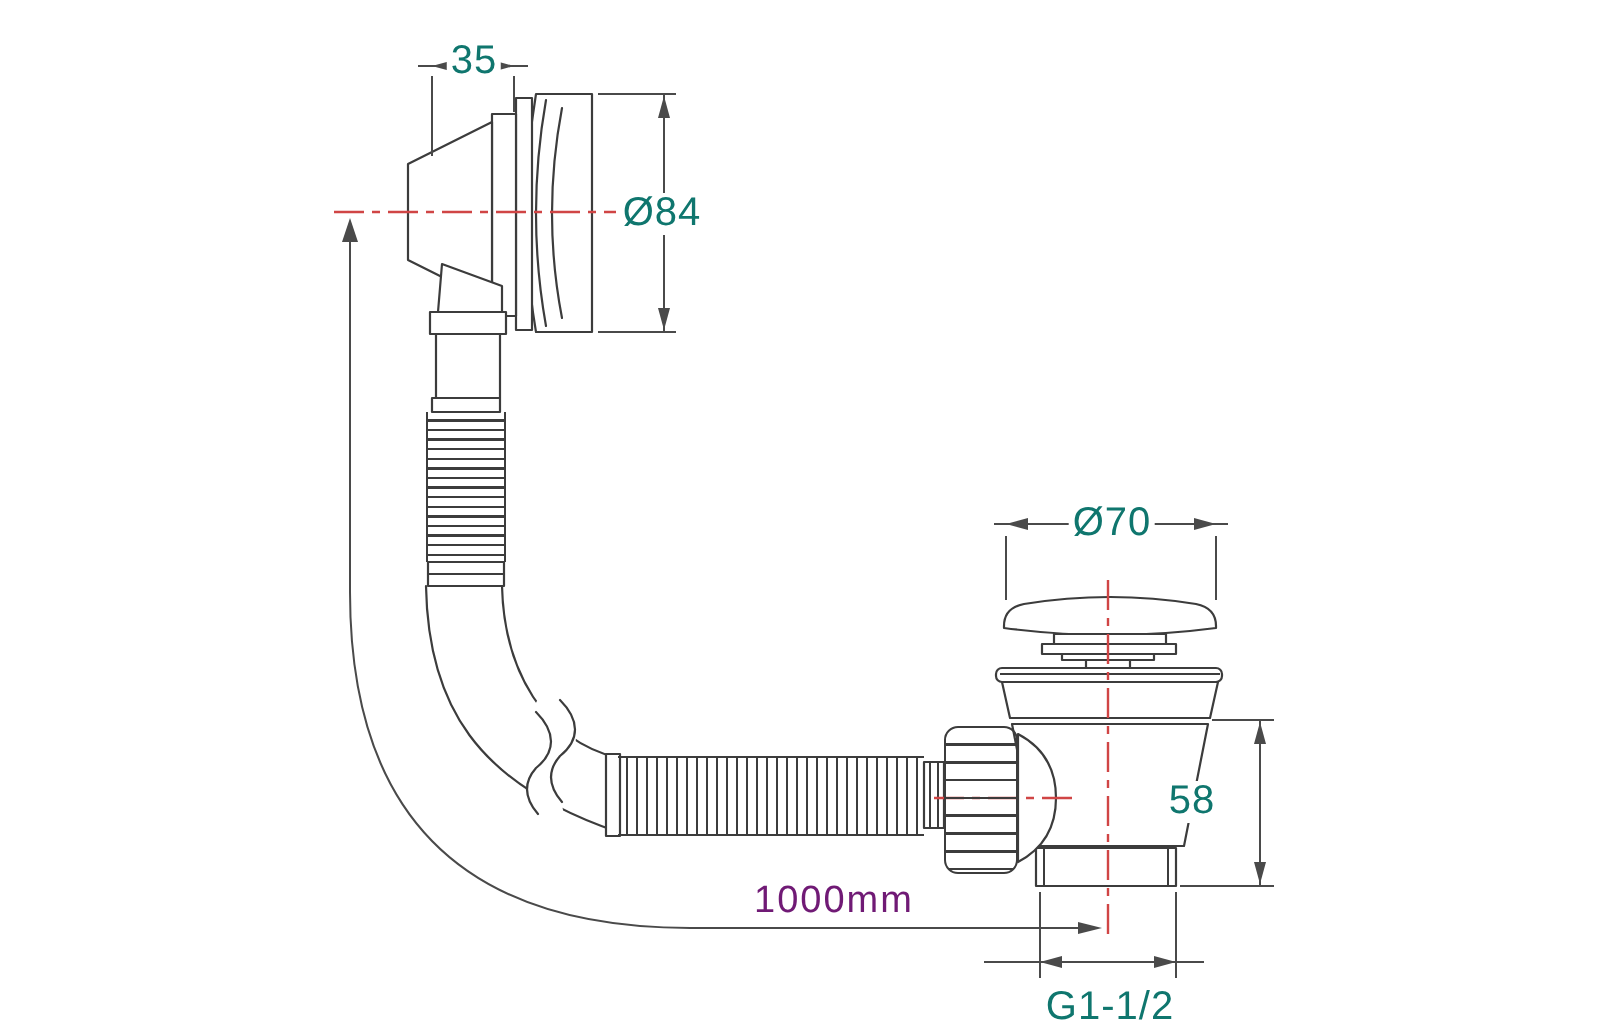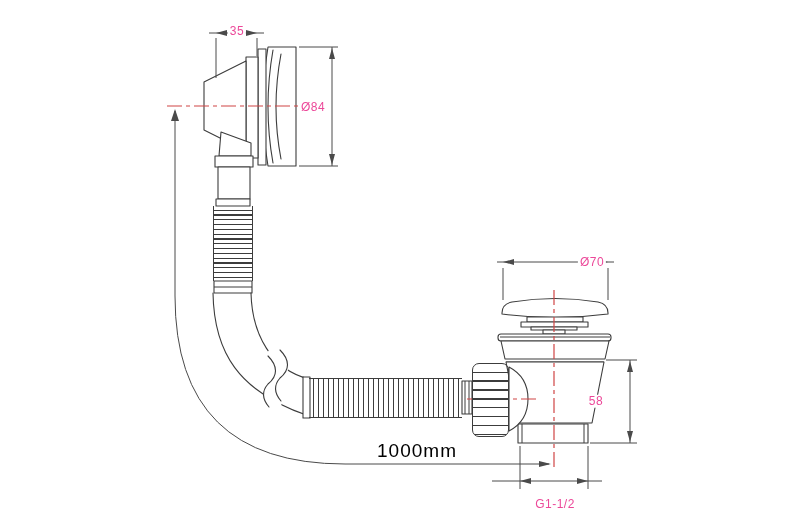--- a/index.html
+++ b/index.html
@@ -27,29 +27,29 @@
     border-top:1.2px solid #3c3c3c;border-bottom:1.2px solid #3c3c3c;
     background:repeating-linear-gradient(90deg, transparent 0 3.8px, #3c3c3c 3.8px 5px);
   }
   .ribbed.knurl{
     border:1.2px solid #3c3c3c;border-radius:7px;
     background:repeating-linear-gradient(180deg, transparent 0 7.6px, #3c3c3c 7.6px 8.9px);
   }
   .dim-label{
     position:absolute;
     transform:translate(-50%,-50%);
-    font-size:12px;
-    color:#ec4899;
+    font-size:20px;
+    color:#0f766e;
     background:#ffffff;
     padding:0 2px;
     line-height:1.05;
     letter-spacing:0.5px;
     white-space:nowrap;
   }
-  .dim-label.big{font-size:19px;letter-spacing:1px;color:#000000;}
+  .dim-label.big{font-size:19px;letter-spacing:1px;color:#701a75;}
 </style>
 </head>
 <body>
 
 <div id="canvas">
 
   <svg id="drawing-svg" width="800" height="513" viewBox="0 0 800 513" xmlns="http://www.w3.org/2000/svg">
 
     <g>
 
@@ -170,23 +170,23 @@
       <line class="centerline" x1="554" y1="290" x2="554" y2="470"></line>
     </g>
   </svg>
 
   <div class="ribbed vert" style="left:213px;top:206px;width:40px;height:75px;"></div>
   <div class="ribbed horiz" style="left:309px;top:378px;width:153px;height:40px;"></div>
   <div class="ribbed knurl" style="left:472px;top:363px;width:37px;height:74px;"></div>
 
   <span class="dim-label" style="left:237px;top:31px;">35</span>
 
-  <span class="dim-label" style="left:313px;top:107px;text-align:center;">Ø84</span>
+  <span class="dim-label" style="left:331px;top:107px;text-align:center;">Ø84</span>
 
-  <span class="dim-label" style="left:556px;top:262px;margin-left:36px;">Ø70</span>
+  <span class="dim-label" style="left:556px;top:262px;">Ø70</span>
 
   <span class="dim-label" style="left:596px;top:401px;">58</span>
 
   <span class="dim-label" style="left:555px;top:504px;">G1-1/2</span>
 
   <span class="dim-label big" style="left:417px;top:451px;">1000mm</span>
 
 </div>
 
 </body></html>

